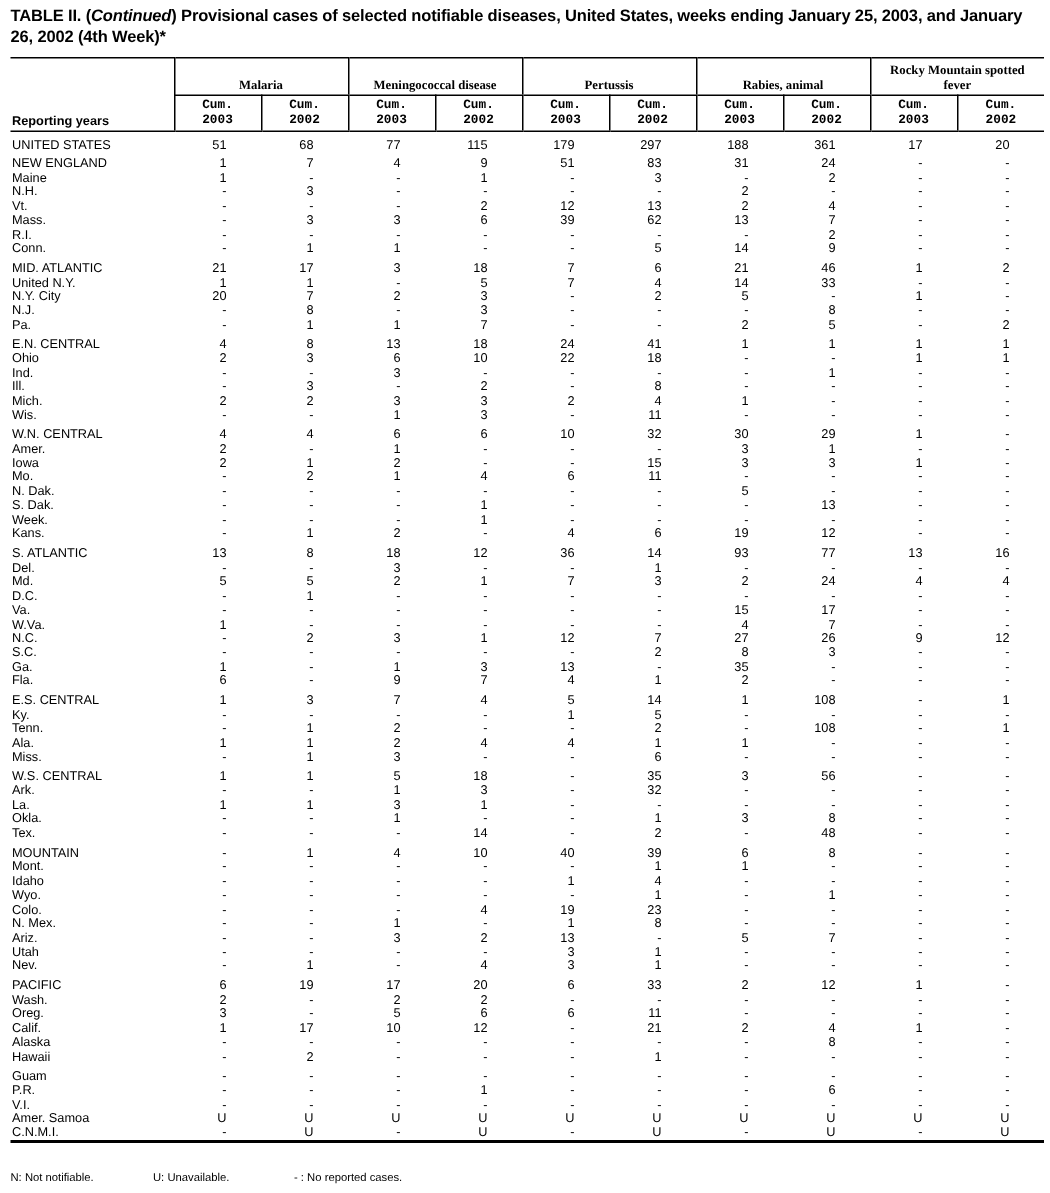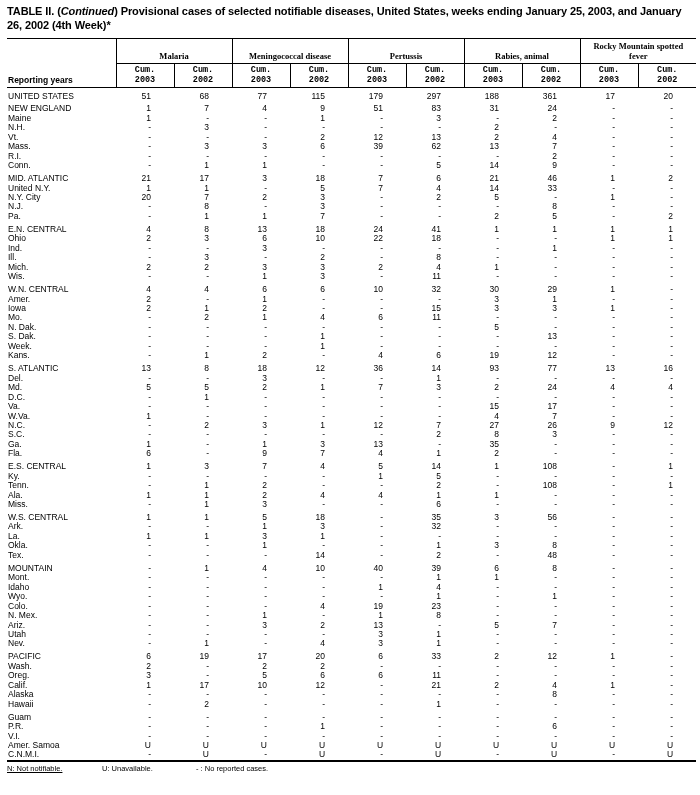--- a/index.html
+++ b/index.html
@@ -70,22 +70,22 @@
   td.num  { text-align: right; padding-right: 23px; }
   tr.spacer td { height: 3.5px; line-height: 3.5px; font-size: 1px; }
 
   .footnotes {
     margin-top: 2px;
     font-size: 7.5px;
     line-height: 10px;
     width: 689px;
   }
   .legend span.leg { display: inline-block; }
-  .legend span.leg-0 { width: 95px; text-decoration: underline; }
-  .legend span.leg-1 { width: 94px; }
+  .legend span.leg-0 { width: 95px; }
+  .legend span.leg-1 { width: 94px; margin-top: 16px; }
   .note { letter-spacing: -0.05px; }
 </style>
 </head>
 <body>
 
 <div class="page">
 
   <div class="title"><span>TABLE II. (</span><span class="it">Continued</span><span>) Provisional cases of selected notifiable diseases, United States, weeks ending January 25, 2003, and January 26, 2002 (4th Week)*</span></div>
 
   <table class="dtable">

